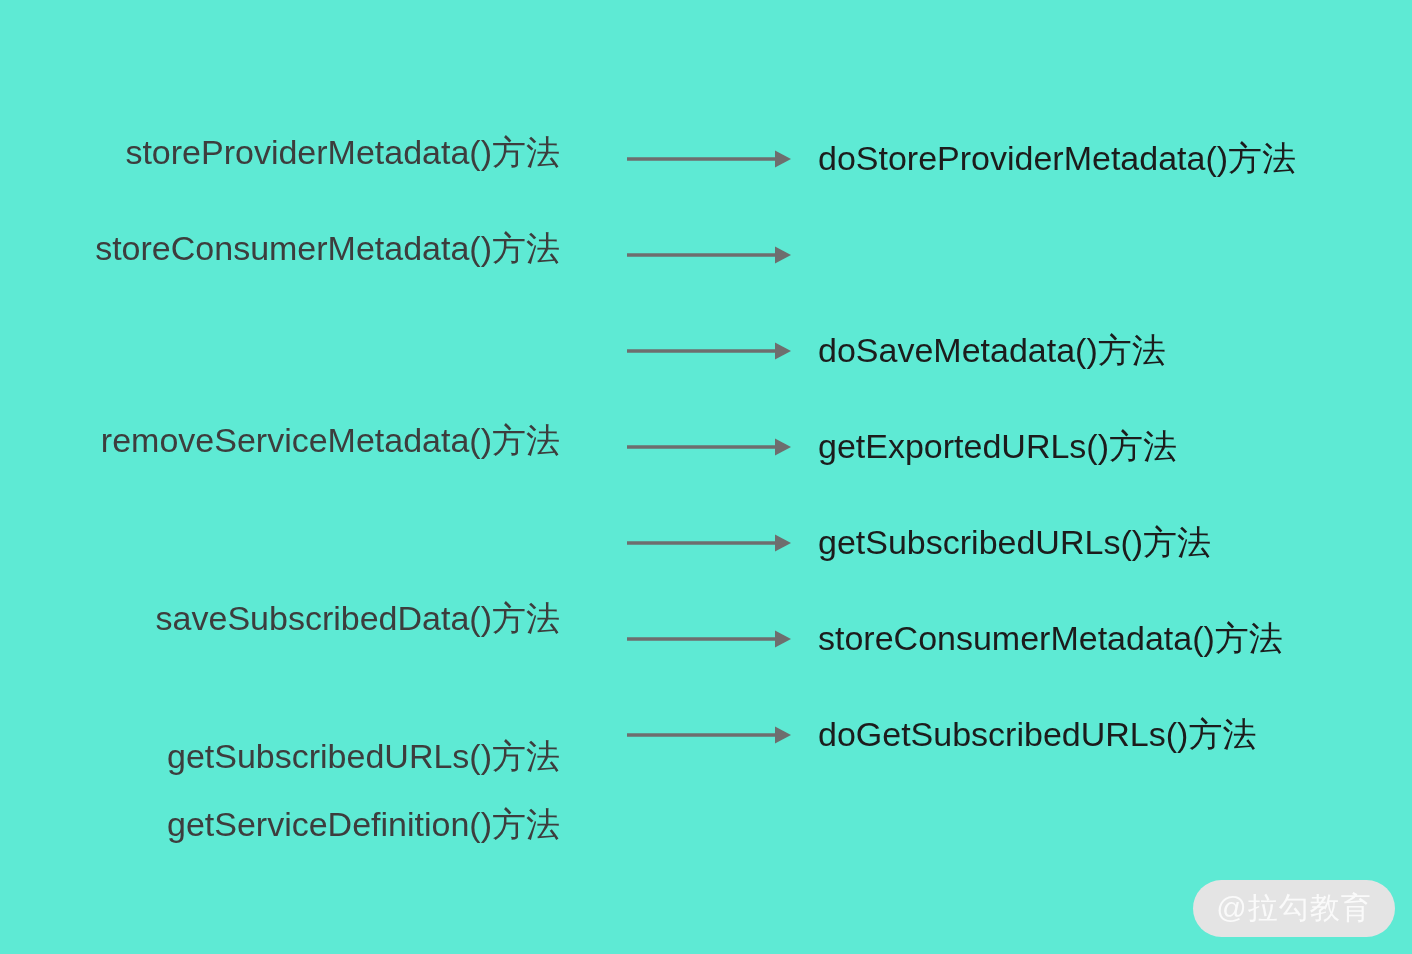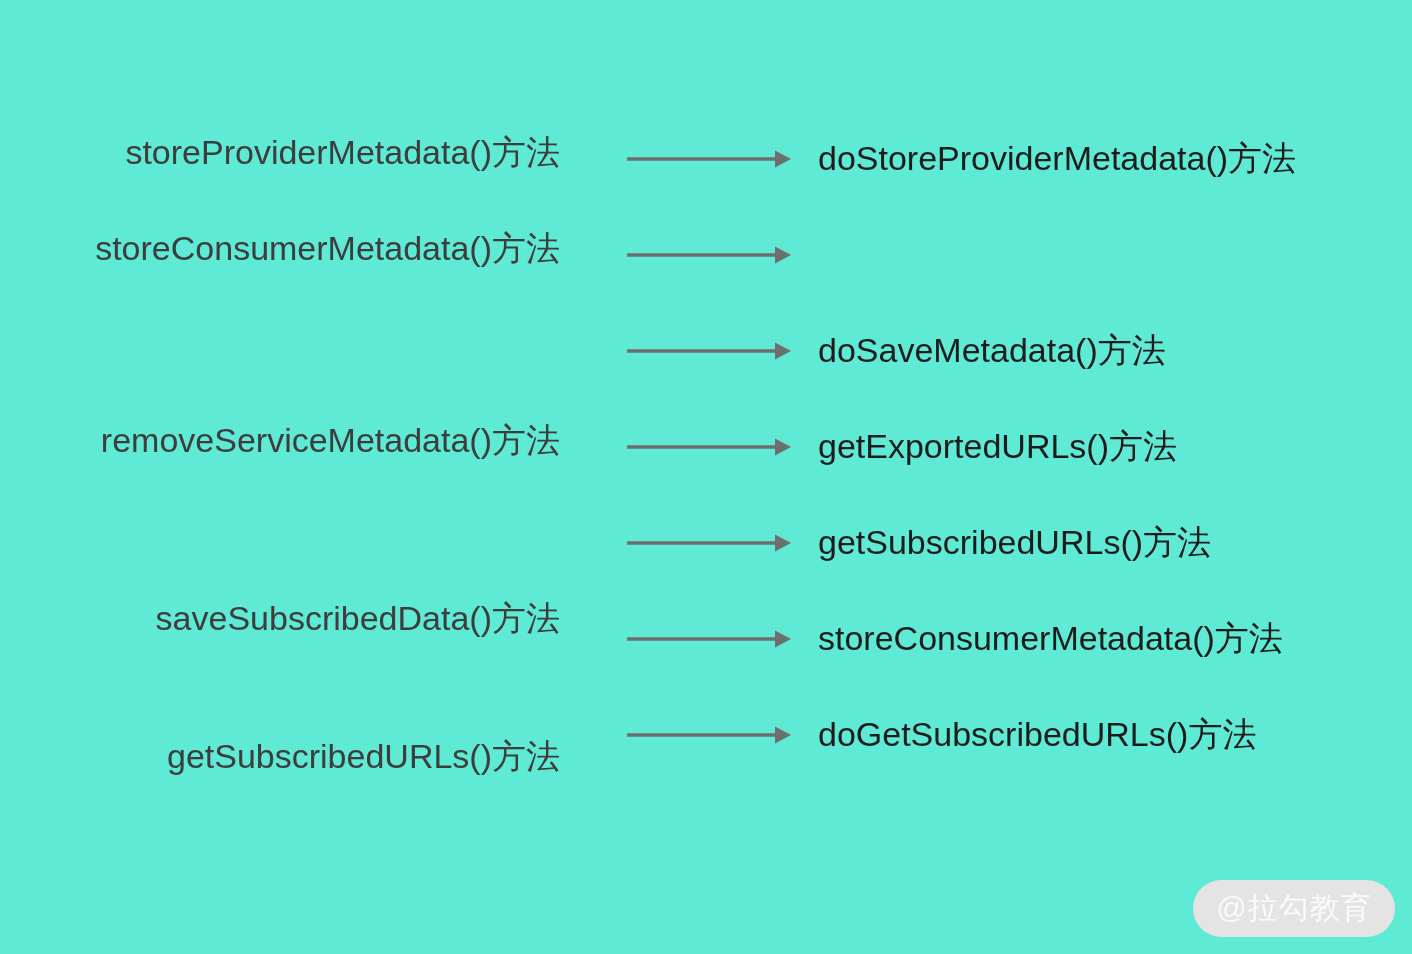--- a/index.html
+++ b/index.html
@@ -63,20 +63,21 @@
 </head>
 <body>
 
 <div class="canvas">
 
   <div class="row-left" style="top:131px">storeProviderMetadata()方法</div>
   <div class="row-left" style="top:227px">storeConsumerMetadata()方法</div>
   <div class="row-left" style="top:419px">removeServiceMetadata()方法</div>
   <div class="row-left" style="top:597px">saveSubscribedData()方法</div>
   <div class="row-left" style="top:735px">getSubscribedURLs()方法</div>
+  <div class="row-left" style="top:803px">getServiceDefinition()方法</div>
 
   <svg class="arrow" style="top:149px" viewBox="0 0 164 20">
       <line x1="0" y1="10" x2="149" y2="10"></line>
       <polygon points="148,1.5 164,10 148,18.5"></polygon>
     </svg>
   <svg class="arrow" style="top:245px" viewBox="0 0 164 20">
       <line x1="0" y1="10" x2="149" y2="10"></line>
       <polygon points="148,1.5 164,10 148,18.5"></polygon>
     </svg>
   <svg class="arrow" style="top:341px" viewBox="0 0 164 20">

